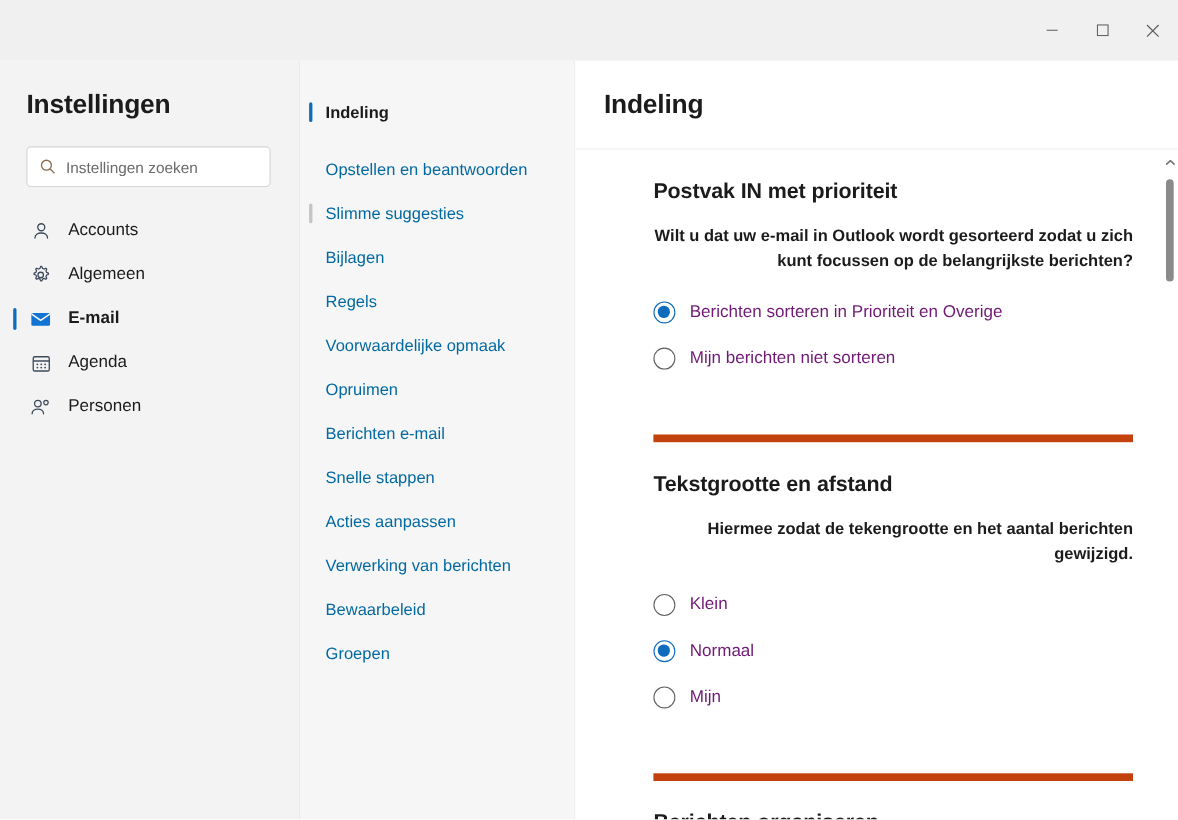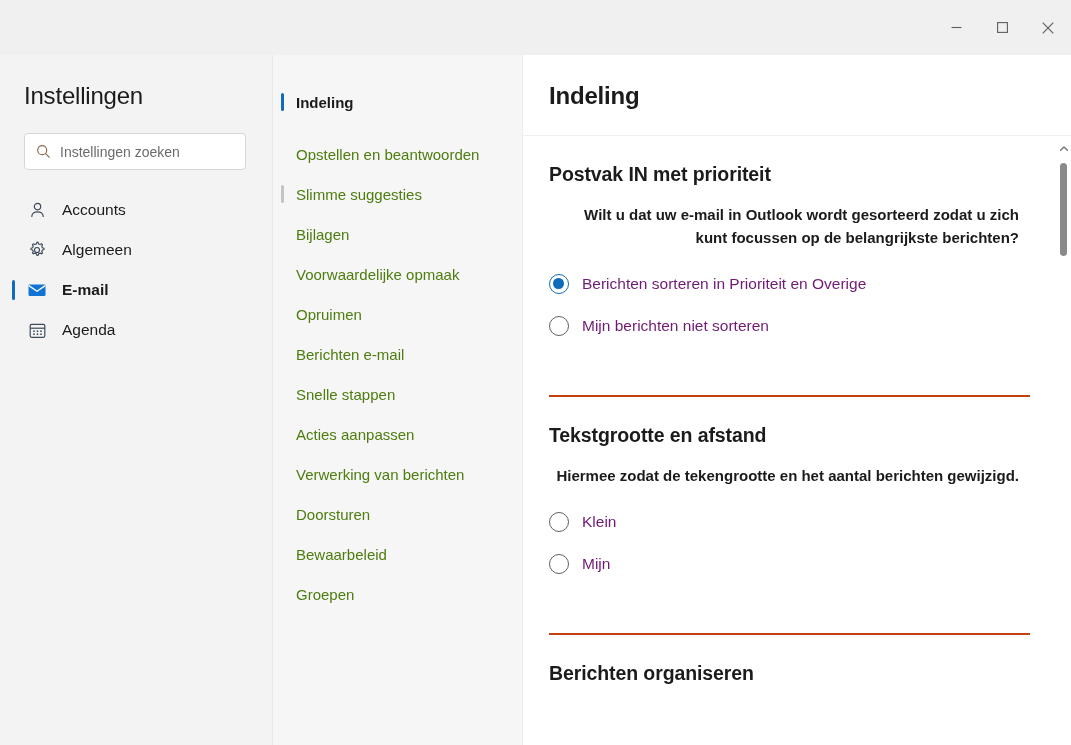--- a/index.html
+++ b/index.html
@@ -28,21 +28,21 @@
   .win-btn svg { display: block; }
 
   
   .sidebar {
     position: absolute; top: 55px; left: 0; width: 273px; height: 690px;
     background: #f3f3f3;
     border-right: 1px solid #e8e8e8;
   }
   .app-title {
     position: absolute; top: 27px; left: 24px;
-    font-size: 24px; font-weight: 400; color: #1b1b1b;
+    font-size: 24px; font-weight: 700; color: #1b1b1b;
     letter-spacing: -0.2px;
   }
   .search-wrap {
     position: absolute; top: 78px; left: 24px;
     width: 222px; height: 37px;
     background: #ffffff;
     border: 1px solid #d6d6d6;
     border-radius: 4px;
     display: flex; align-items: center;
   }
@@ -94,21 +94,21 @@
     border-radius: 4px;
     cursor: default;
   }
   .mid-item .accent {
     position: absolute; left: 2px; top: 11px;
     width: 3px; height: 18px; border-radius: 2px;
     background: transparent;
   }
   .mid-item.selected .accent { background: #0f6cbd; }
   .mid-item.hovered .accent { background: #c4c4c4; }
-  .mid-item .mid-label { font-size: 15px; color: #4d7c0f; }
+  .mid-item .mid-label { font-size: 15px; color: #0369a1; }
   .mid-item.selected .mid-label { font-weight: 700; color: #1b1b1b; }
   .mid-spacer { height: 12px; }
 
   
   .content {
     position: absolute; top: 55px; left: 523px;
     width: 548px; height: 690px;
     background: #ffffff;
     overflow: hidden;
   }
@@ -118,22 +118,22 @@
   }
   .content-title {
     position: absolute; left: 26px; top: 27px;
     font-size: 24px; font-weight: 600; color: #1b1b1b;
     letter-spacing: -0.2px;
   }
   .content-body {
     position: relative;
     padding: 0 41px 0 26px;
   }
-  .section { padding-top: 27px; }
-  .section + .section { border-top: 2px solid #c2410c; margin-top: 24px; }
+  .section { padding-top: 27px; margin-left: 45px; }
+  .section + .section { border-top: 7px solid #c2410c; margin-top: 24px; }
   .section-title {
     font-size: 19.5px; font-weight: 600; color: #1b1b1b;
     letter-spacing: -0.1px;
     margin-bottom: 17px;
   }
   .section-desc {
     font-size: 15px; font-weight: 600; color: #1b1b1b;
     line-height: 23px;
     max-width: 470px;
     margin-bottom: 14px;
@@ -267,20 +267,32 @@
               <circle cx="9.5" cy="10.2" r="0.85" fill="#3d4a5c"></circle>
               <circle cx="13" cy="10.2" r="0.85" fill="#3d4a5c"></circle>
             <circle cx="6" cy="13.2" r="0.85" fill="#3d4a5c"></circle>
               <circle cx="9.5" cy="13.2" r="0.85" fill="#3d4a5c"></circle>
               <circle cx="13" cy="13.2" r="0.85" fill="#3d4a5c"></circle>
           </svg>
         </span>
         <span class="nav-label">Agenda</span>
       </div>
 
+      <div class="nav-item">
+
+        <span class="nav-icon">
+          <svg width="20" height="19" viewBox="0 0 20 19">
+            <circle cx="7.4" cy="5.9" r="3" fill="none" stroke="#3d4a5c" stroke-width="1.2"></circle>
+            <path d="M2.2 15.2c0-2.7 2.4-4.3 5.2-4.3s5.2 1.6 5.2 4.3" fill="none" stroke="#3d4a5c" stroke-width="1.2" stroke-linecap="round"></path>
+            <circle cx="14.8" cy="5" r="2" fill="none" stroke="#3d4a5c" stroke-width="1.1"></circle>
+            <path d="M14" cy="0" fill="none" stroke="#3d4a5c" stroke-width="1.1" stroke-linecap="round"></path>
+          </svg>
+        </span>
+        <span class="nav-label">Personen</span>
+      </div>
 
     </div>
   </div>
 
   <div class="midpane">
     <div class="mid-list">
       <div class="mid-item selected">
         <span class="accent"></span>
         <span class="mid-label">Indeling</span>
       </div>
@@ -292,20 +304,24 @@
       <div class="mid-item hovered">
         <span class="accent"></span>
         <span class="mid-label">Slimme suggesties</span>
       </div>
       <div class="mid-item">
         <span class="accent"></span>
         <span class="mid-label">Bijlagen</span>
       </div>
       <div class="mid-item">
         <span class="accent"></span>
+        <span class="mid-label">Regels</span>
+      </div>
+      <div class="mid-item">
+        <span class="accent"></span>
         <span class="mid-label">Voorwaardelijke opmaak</span>
       </div>
       <div class="mid-item">
         <span class="accent"></span>
         <span class="mid-label">Opruimen</span>
       </div>
       <div class="mid-item">
         <span class="accent"></span>
         <span class="mid-label">Berichten e-mail</span>
       </div>
@@ -313,24 +329,20 @@
         <span class="accent"></span>
         <span class="mid-label">Snelle stappen</span>
       </div>
       <div class="mid-item">
         <span class="accent"></span>
         <span class="mid-label">Acties aanpassen</span>
       </div>
       <div class="mid-item">
         <span class="accent"></span>
         <span class="mid-label">Verwerking van berichten</span>
-      </div>
-      <div class="mid-item">
-        <span class="accent"></span>
-        <span class="mid-label">Doorsturen</span>
       </div>
       <div class="mid-item">
         <span class="accent"></span>
         <span class="mid-label">Bewaarbeleid</span>
       </div>
       <div class="mid-item">
         <span class="accent"></span>
         <span class="mid-label">Groepen</span>
       </div>
     </div>
@@ -358,20 +370,24 @@
       </div>
 
       <div class="section">
         <div class="section-title">Tekstgrootte en afstand</div>
         <div class="section-desc">Hiermee zodat de tekengrootte en het aantal berichten gewijzigd.</div>
         <div class="radio-row">
           <span class="radio"></span>
           <span class="radio-label">Klein</span>
         </div>
         <div class="radio-row">
+          <span class="radio checked"></span>
+          <span class="radio-label">Normaal</span>
+        </div>
+        <div class="radio-row">
           <span class="radio"></span>
           <span class="radio-label">Mijn</span>
         </div>
         <div class="section-bottom-sep"></div>
       </div>
 
       <div class="section">
         <div class="section-title">Berichten organiseren</div>
       </div>
 

